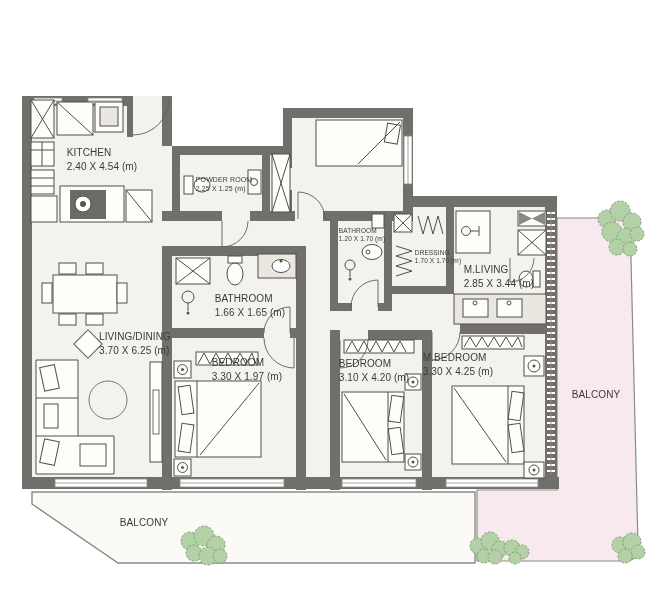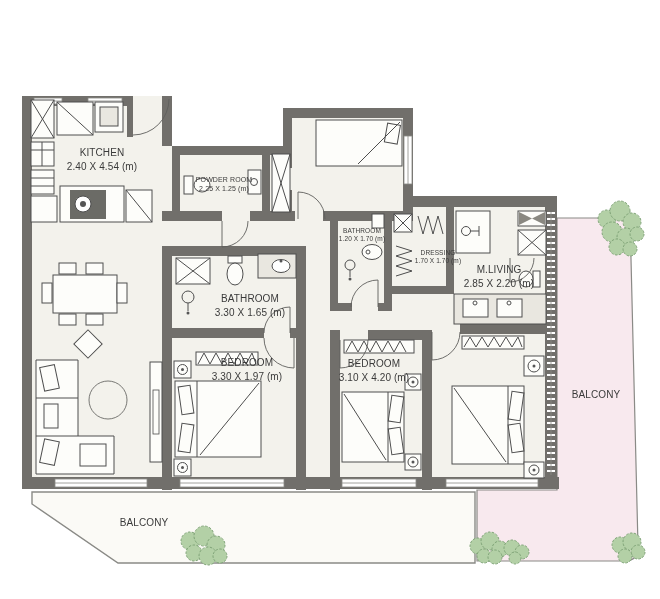--- a/index.html
+++ b/index.html
@@ -8,21 +8,21 @@
   svg{position:absolute;left:0;top:0;}
   .wall{fill:var(--wall);}
   .furn{fill:#fdfdfa;stroke:var(--line);stroke-width:1;}
   .furn2{fill:#e9e7e0;stroke:var(--line);stroke-width:1;}
   .dark{fill:#6b6b66;}
   .ln{stroke:var(--line);fill:none;stroke-width:1;}
   .arc{stroke:#5f5f5c;fill:none;stroke-width:0.9;}
   .win{fill:#ffffff;stroke:#8a8a86;stroke-width:0.8;}
   .thinln{stroke:#8a8a86;stroke-width:0.8;}
   .plant{fill:var(--plant);stroke:var(--plantDark);stroke-width:1;stroke-dasharray:2.5 1.5;}
-  .lbl{position:absolute;transform:translateX(-50%);text-align:center;white-space:nowrap;
+  .lbl{position:absolute;transform:translateX(-50%);text-align:left;white-space:nowrap;
        color:var(--text);font-size:10px;line-height:1.35;font-weight:400;letter-spacing:.1px;}
   .lbl.sm{font-size:7px;line-height:1.25;}
   .lbl.xs{font-size:6.5px;line-height:1.25;}
 </style>
 </head>
 <body>
 
 <div class="plan">
   <svg width="660" height="599" viewBox="0 0 660 599">
 
@@ -325,33 +325,41 @@
   <div class="lbl xs" style="left:362px;top:227px">
     <div>BATHROOM</div>
       <div>1.20 X 1.70 (m)</div>
   </div>
   <div class="lbl xs" style="left:438px;top:249px">
     <div>DRESSING</div>
       <div>1.70 X 1.70 (m)</div>
   </div>
   <div class="lbl" style="left:499px;top:263px">
     <div>M.LIVING</div>
-      <div>2.85 X 2.20 (m)</div>
+      <div>2.85 X 3.44 (m)</div>
   </div>
   <div class="lbl" style="left:250px;top:292px">
     <div>BATHROOM</div>
-      <div>3.30 X 1.65 (m)</div>
+      <div>1.66 X 1.65 (m)</div>
+  </div>
+  <div class="lbl" style="left:135px;top:330px">
+    <div>LIVING/DINING</div>
+      <div>3.70 X 6.25 (m)</div>
   </div>
   <div class="lbl" style="left:247px;top:356px">
     <div>BEDROOM</div>
       <div>3.30 X 1.97 (m)</div>
   </div>
   <div class="lbl" style="left:374px;top:357px">
     <div>BEDROOM</div>
       <div>3.10 X 4.20 (m)</div>
   </div>
+  <div class="lbl" style="left:458px;top:351px">
+    <div>M.BEDROOM</div>
+      <div>3.30 X 4.25 (m)</div>
+  </div>
   <div class="lbl" style="left:144px;top:516px">
     <div>BALCONY</div>
   </div>
   <div class="lbl" style="left:596px;top:388px">
     <div>BALCONY</div>
   </div>
 </div>
 
 </body></html>

